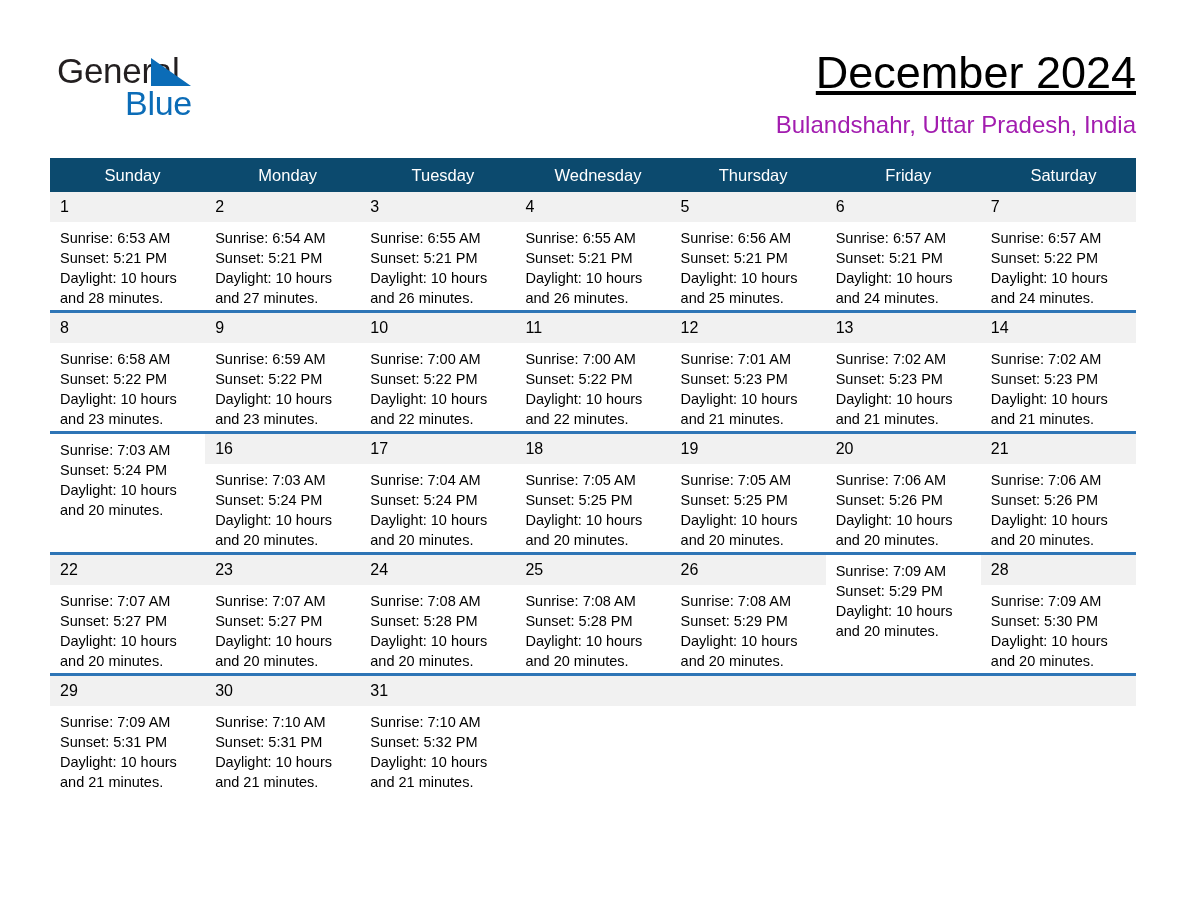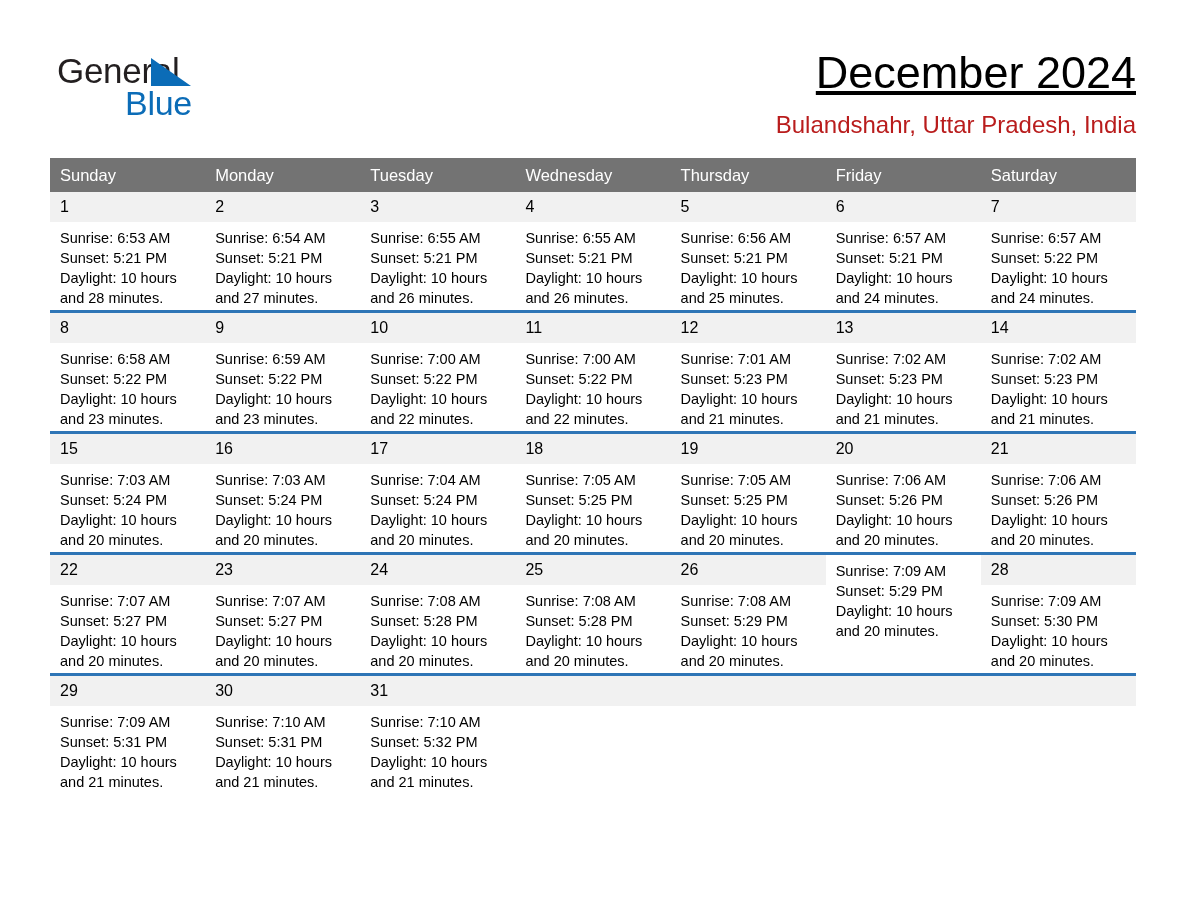--- a/index.html
+++ b/index.html
@@ -78,36 +78,37 @@
     line-height: 54px;
     font-weight: normal;
     color: #000000;
     margin: 0;
     white-space: nowrap;
     text-decoration: underline;
   }
   .location {
     font-size: 24px;
     line-height: 30px;
-    color: #b91c1c;
+    color: #a21caf;
     margin: 10px 0 0 0;
     white-space: nowrap;
   }
 
   
   .calendar {
     position: absolute;
     left: 50px;
     top: 158px;
     width: 1086px;
   }
   .weekday-row {
     display: flex;
     width: 100%;
-    background: #737373;
+    background: #0c4a6e;
+    text-align: center;
   }
   .weekday {
     flex: 1 1 0;
     min-width: 0;
     color: #ffffff;
     font-size: 16.5px;
     line-height: 20px;
     padding: 7px 0 7px 10px;
     box-sizing: border-box;
     white-space: nowrap;
@@ -306,21 +307,20 @@
           <div>Sunrise: 7:02 AM</div>
           <div>Sunset: 5:23 PM</div>
           <div>Daylight: 10 hours</div>
           <div>and 21 minutes.</div>
         </div>
       </div>
     </div>
 
     <div class="week">
       <div class="day-cell">
-        <div class="day-num">15</div>
         <div class="day-body">
           <div>Sunrise: 7:03 AM</div>
           <div>Sunset: 5:24 PM</div>
           <div>Daylight: 10 hours</div>
           <div>and 20 minutes.</div>
         </div>
       </div>
       <div class="day-cell">
         <div class="day-num">16</div>
         <div class="day-body">

